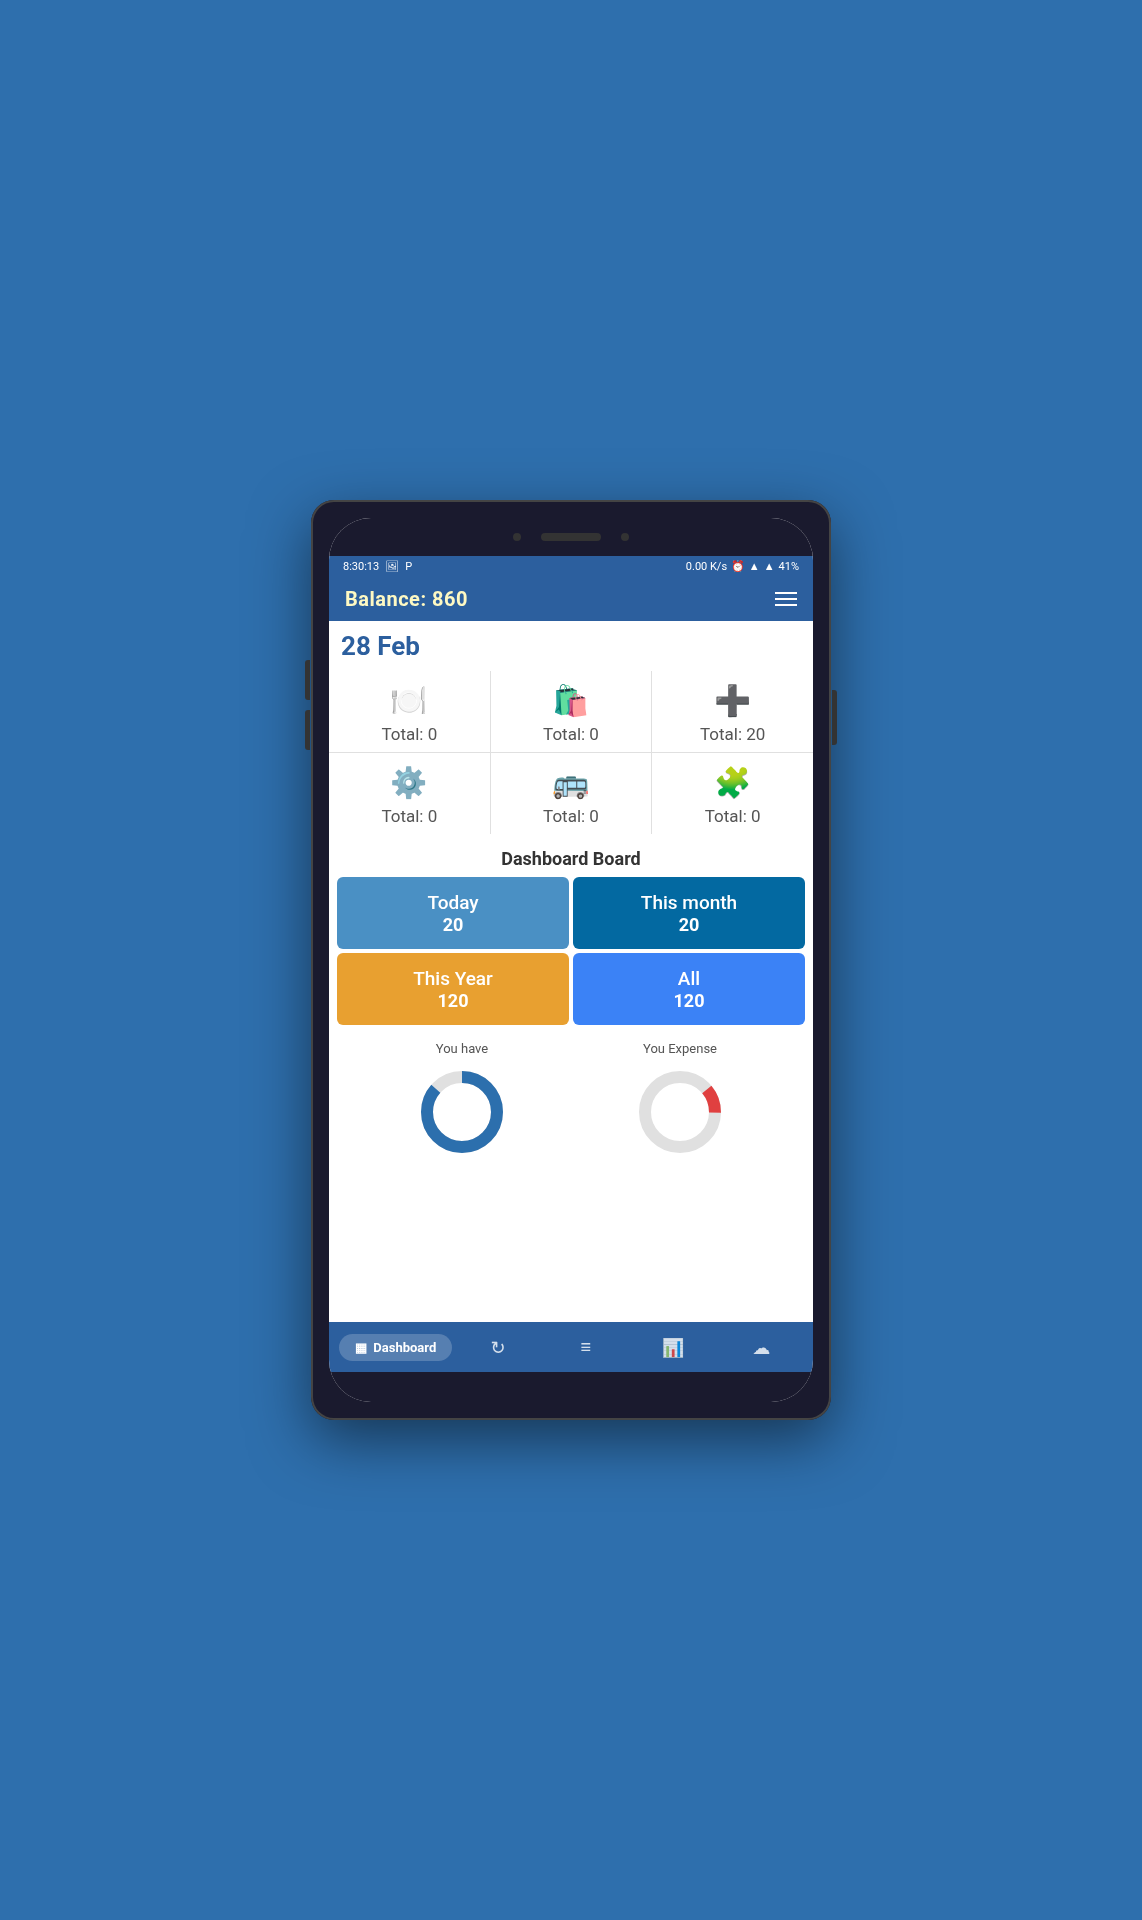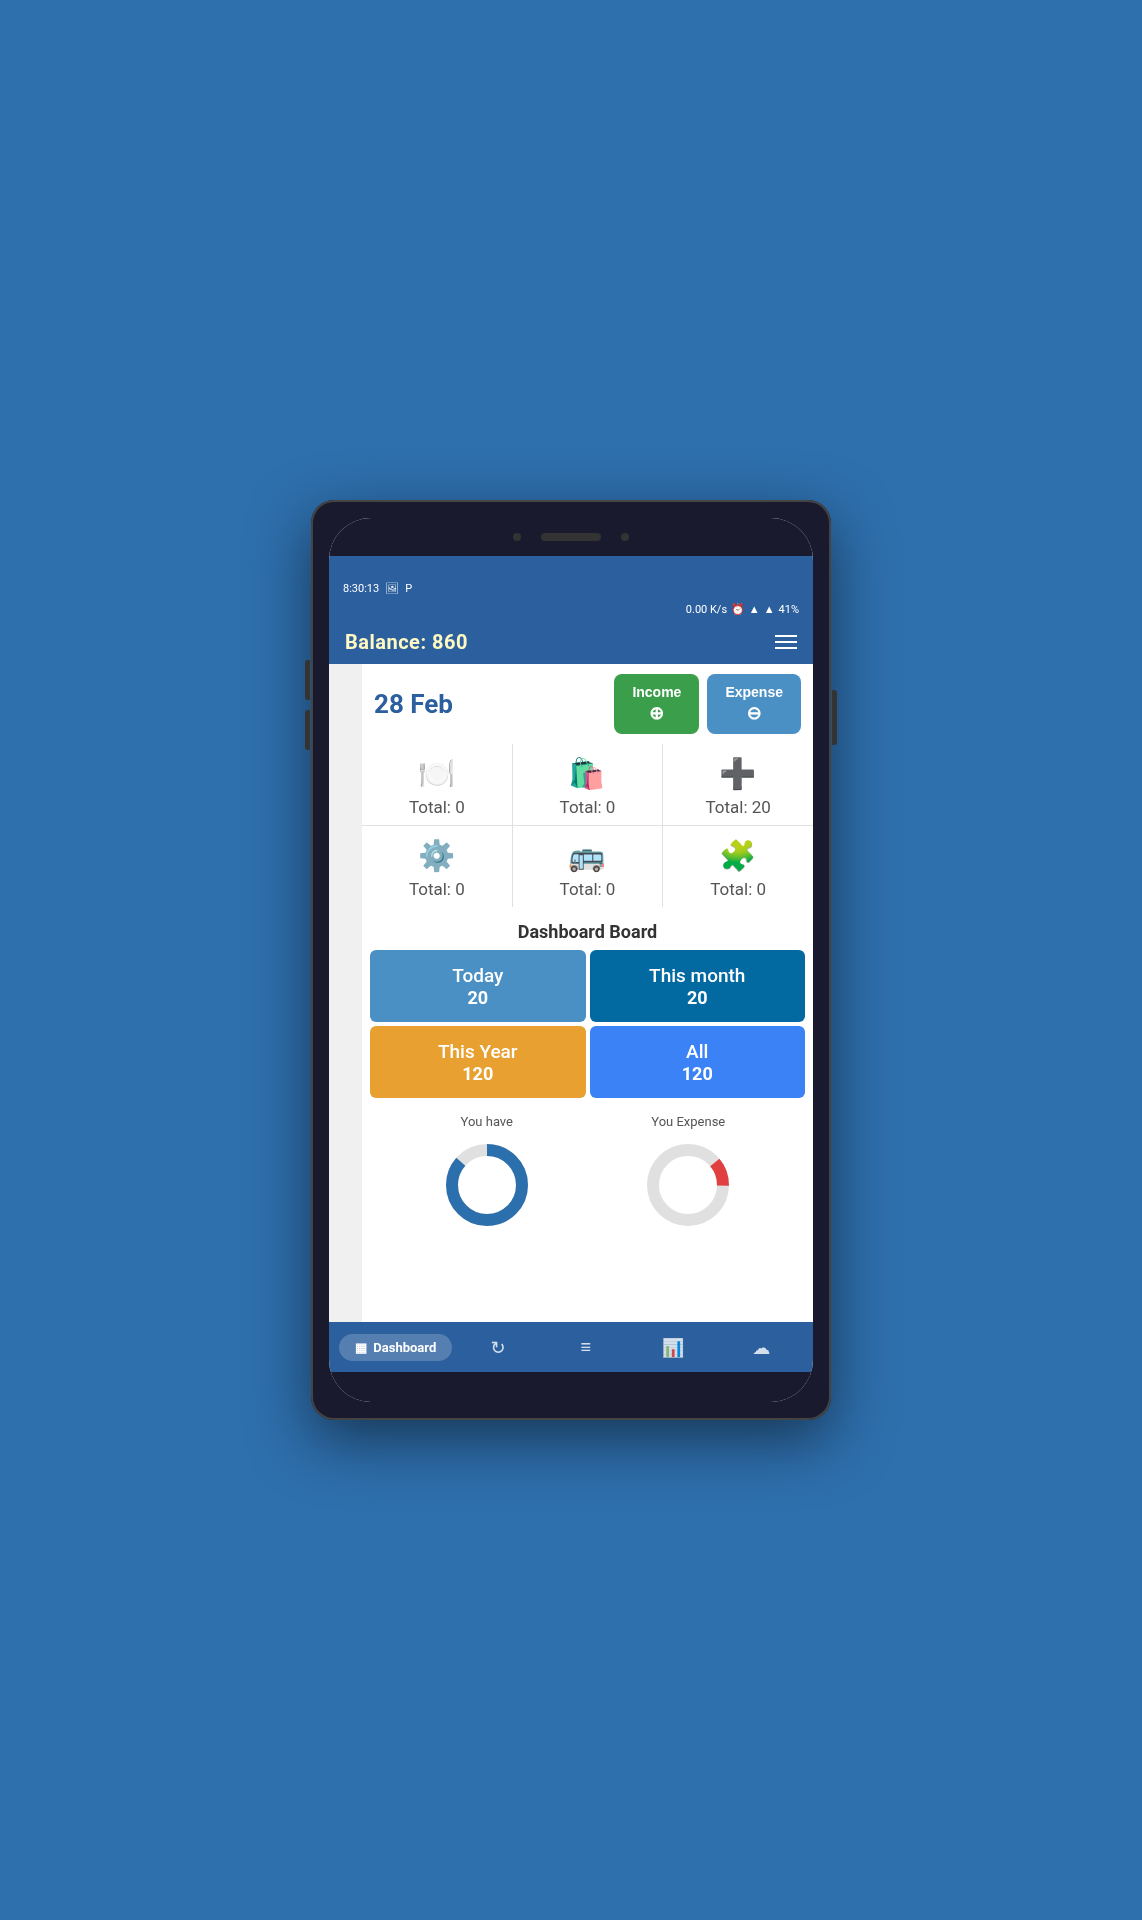--- a/index.html
+++ b/index.html
@@ -59,21 +59,21 @@
       background: #2c5f9e;
       color: white;
       font-size: 11px;
       padding: 4px 14px;
       display: flex;
       justify-content: space-between;
       align-items: center;
       flex-shrink: 0;
     }
     .status-left { display: flex; gap: 6px; align-items: center; }
-    .status-right { display: flex; gap: 4px; align-items: center; margin-top: 43px; }
+    .status-right { display: flex; gap: 4px; align-items: center; }
 
     
     .app-header {
       background: #2c5f9e;
       color: #fef9c3;
       padding: 10px 16px;
       display: flex;
       justify-content: space-between;
       align-items: center;
       flex-shrink: 0;
@@ -90,21 +90,20 @@
       width: 22px; height: 2px; background: white; display: block;
     }
 
     
     .app-content {
       flex: 1;
       background: white;
       overflow-y: auto;
       display: flex;
       flex-direction: column;
-      margin-left: 33px;
     }
 
     
     .date-actions {
       display: flex;
       align-items: stretch;
       background: white;
       padding: 10px 12px;
       gap: 8px;
     }
@@ -350,30 +349,20 @@
         <span></span>
         <span></span>
         <span></span>
       </div>
     </div>
 
     <div class="app-content">
 
       <div class="date-actions">
         <div class="date-display">28 Feb</div>
-        <div class="action-buttons">
-          <button class="btn-income">
-            <span>Income</span>
-            <span class="btn-icon">⊕</span>
-          </button>
-          <button class="btn-expense">
-            <span>Expense</span>
-            <span class="btn-icon">⊖</span>
-          </button>
-        </div>
       </div>
 
       <div class="category-grid">
         <div class="category-cell">
           <span class="category-icon">🍽️</span>
           <span class="category-label">Total: 0</span>
         </div>
         <div class="category-cell">
           <span class="category-icon">🛍️</span>
           <span class="category-label">Total: 0</span>

